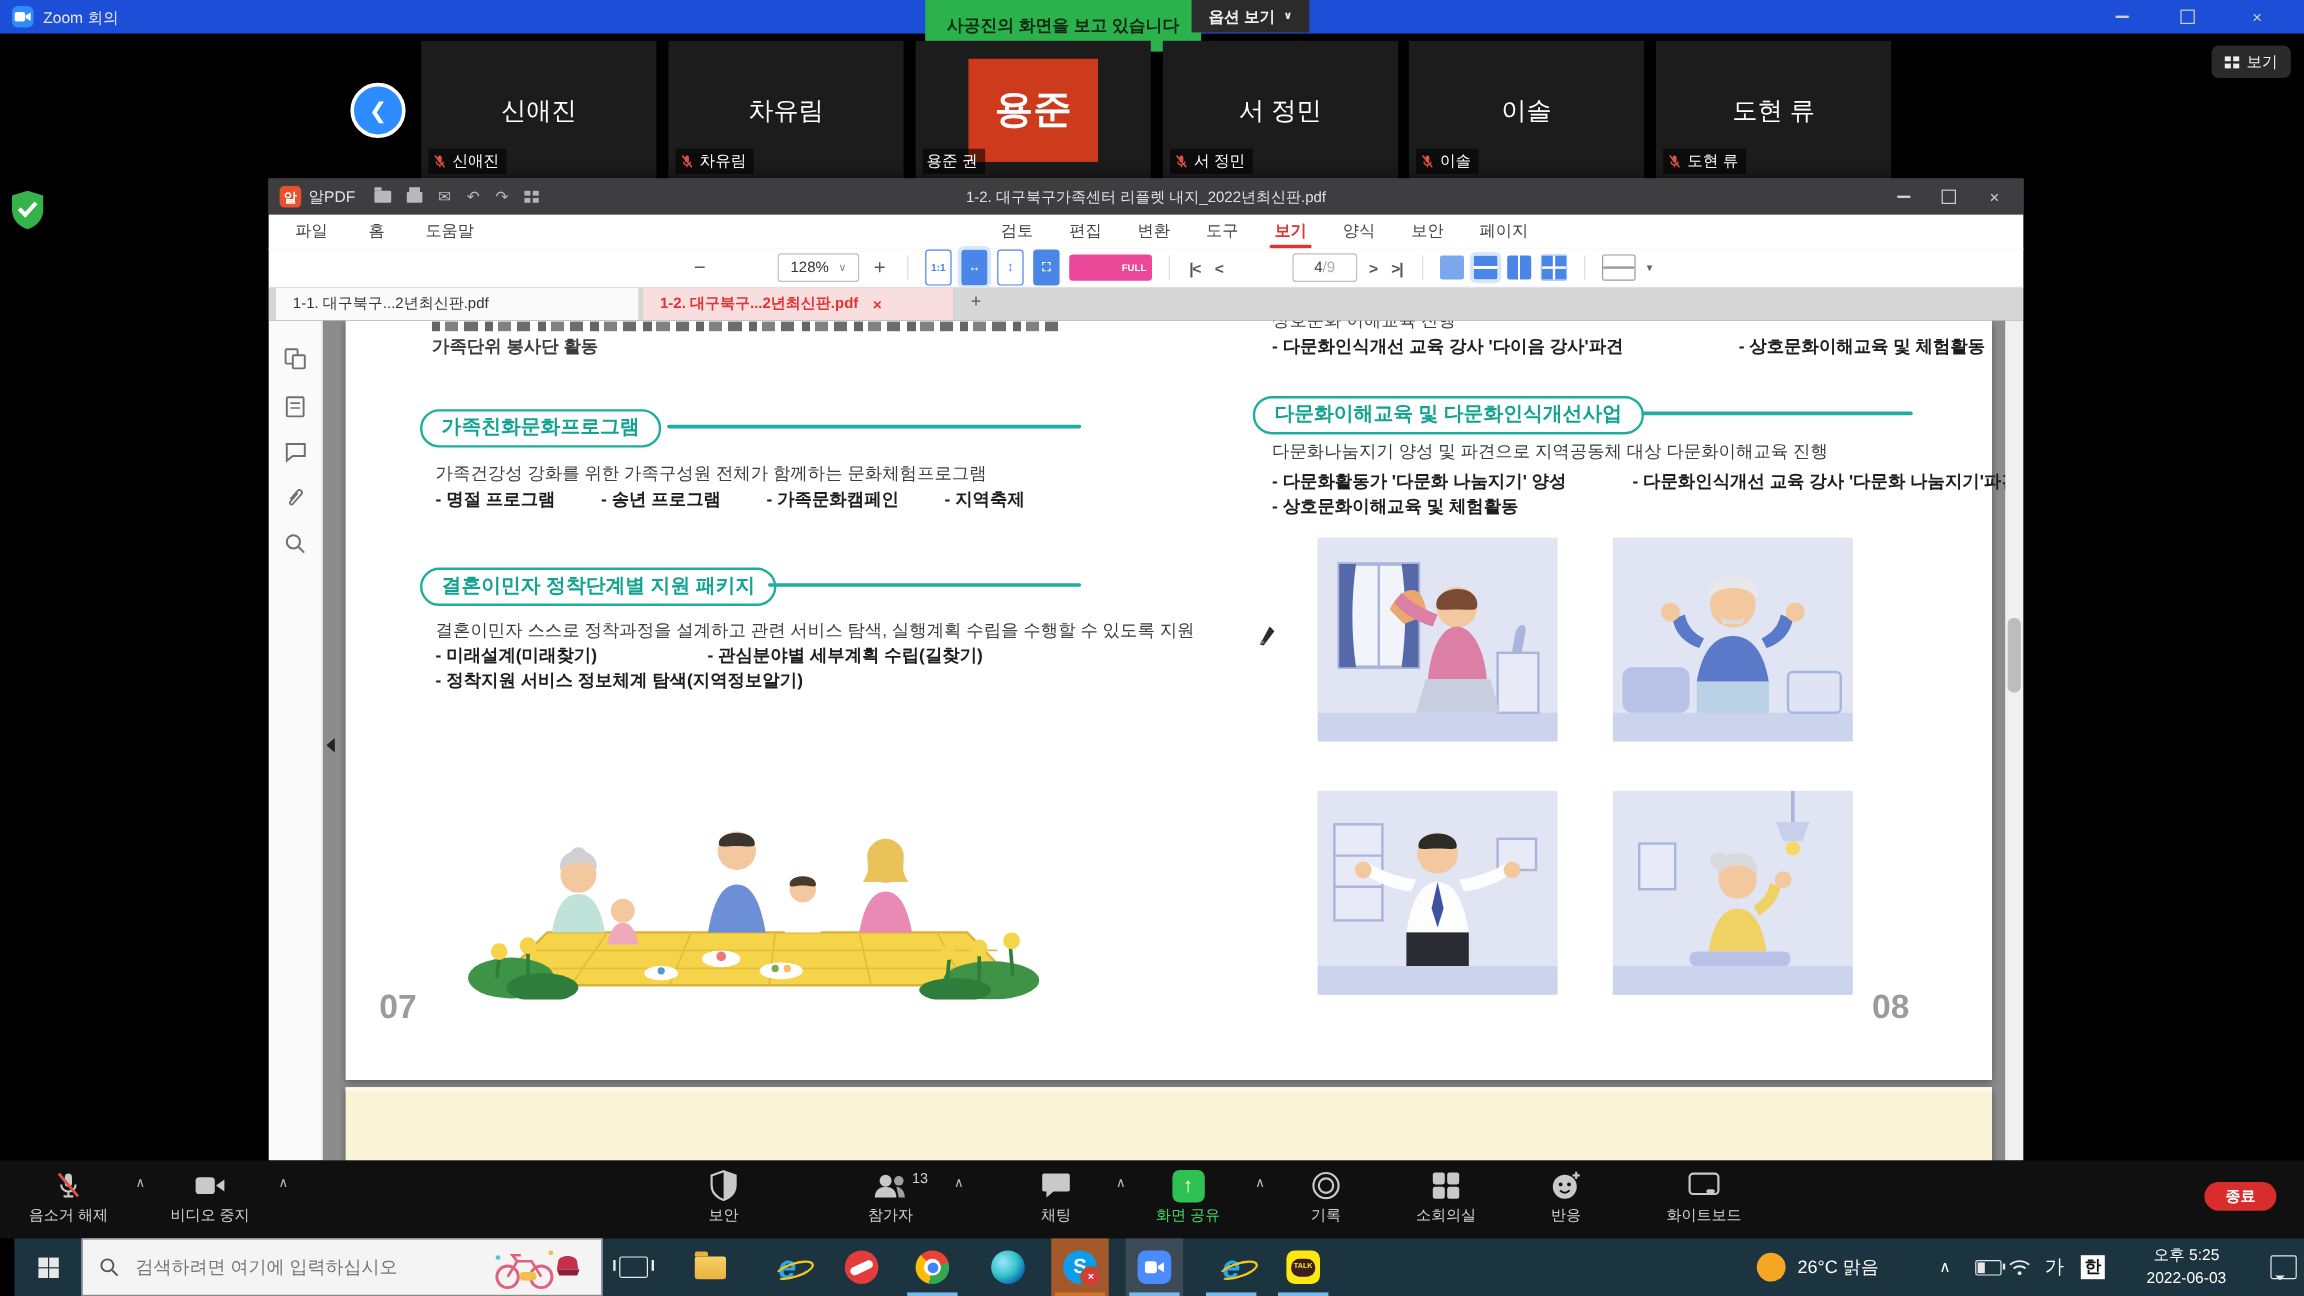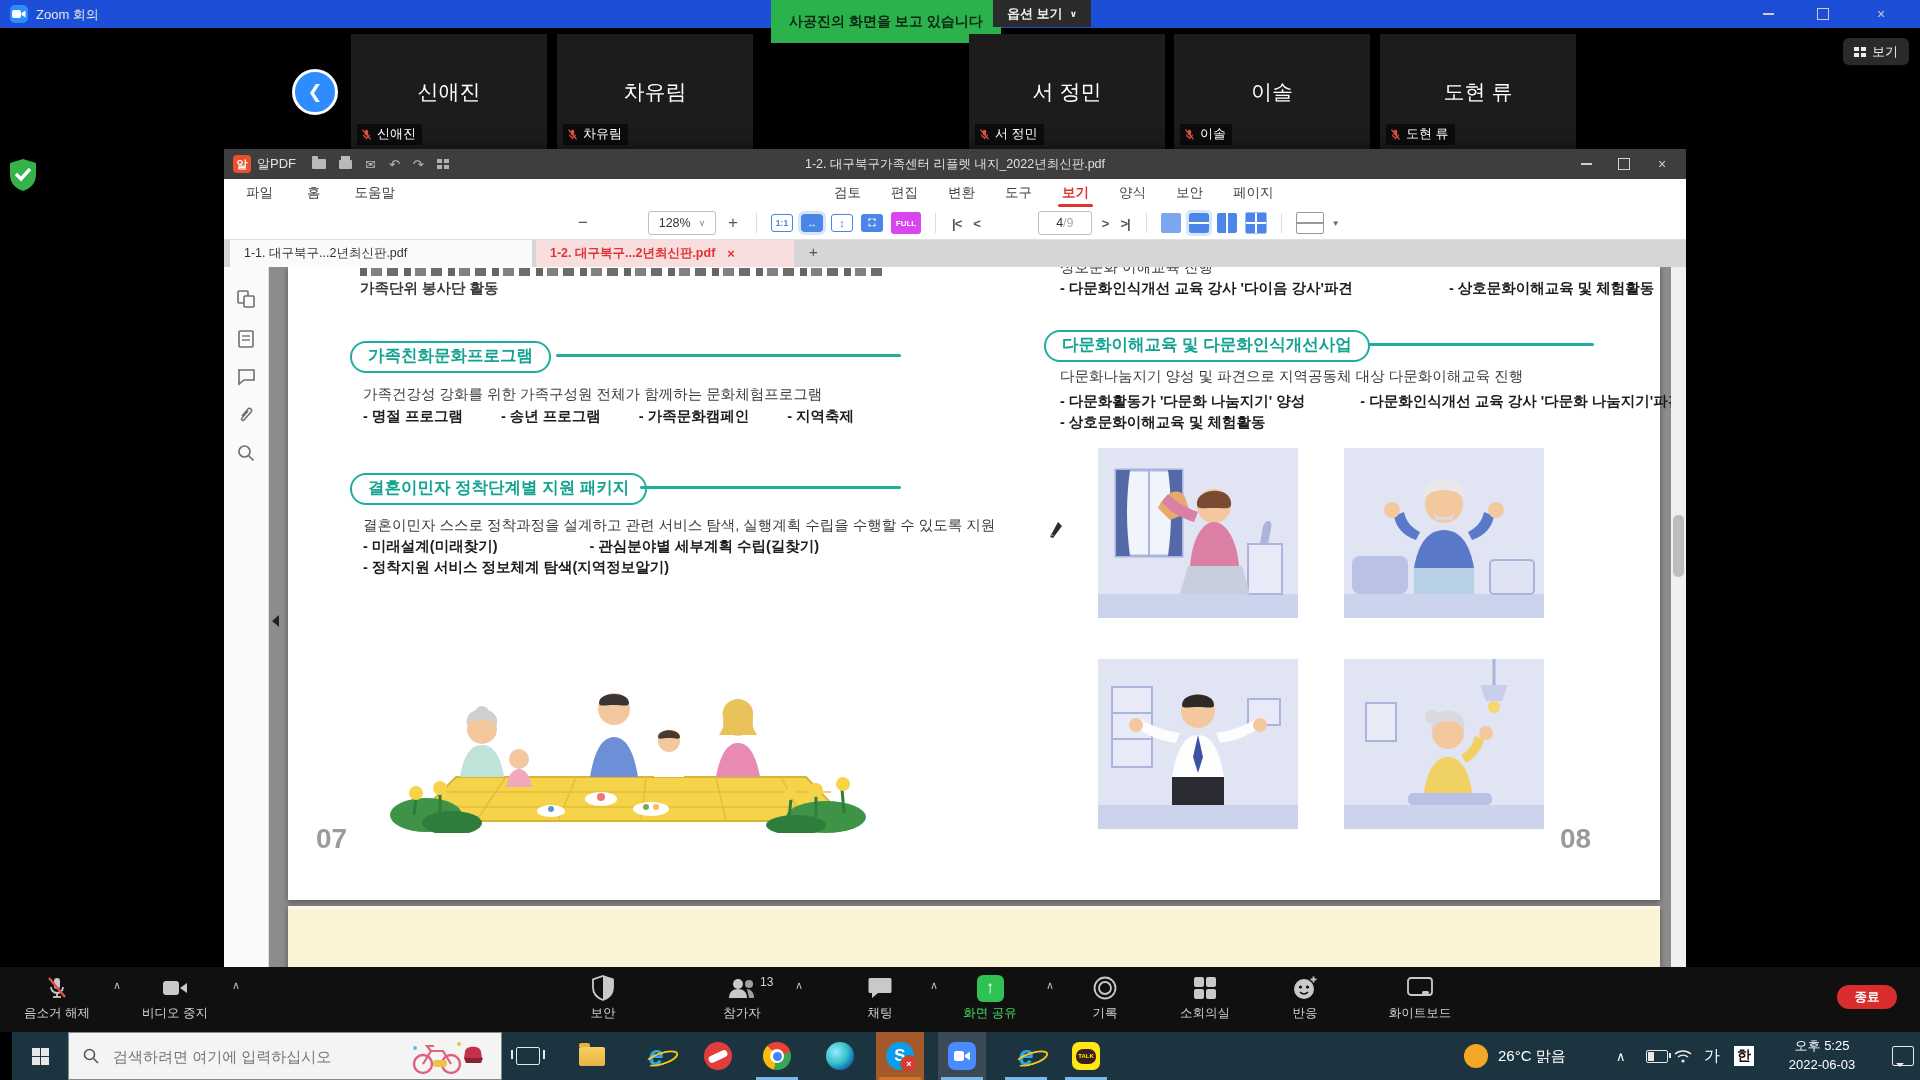--- a/index.html
+++ b/index.html
@@ -60,26 +60,26 @@
   .menu-item.active:after{content:"";position:absolute;left:-2px;right:-2px;bottom:-5px;height:3px;background:#e03434;border-radius:2px;}
 
   #pdf-toolbar{left:0;top:58px;width:1462px;height:33px;background:#fff;border-bottom:1px solid #e0e0e0;
                display:flex;align-items:center;padding-left:350px;box-sizing:border-box;gap:8px;color:#555;}
   .tsep{width:1px;height:20px;background:#ddd;margin:0 6px;}
   .tbtn{font-size:17px;color:#555;width:18px;text-align:center;}
   .zoom-box,.page-box{height:22px;border:1px solid #c0c0c0;border-radius:3px;display:flex;align-items:center;
                justify-content:center;font-size:12.5px;color:#333;background:#fff;margin-left:48px;}
   .zoom-box{width:66px;gap:8px;} .zoom-box .car{font-size:9px;color:#888;}
   .page-box{width:52px;} .page-box .tot{color:#aaa;}
-  .sq{width:22px;height:18px;border-radius:3px;display:flex;align-items:center;justify-content:center;box-sizing:border-box;}
+  .sq{width:22px;height:30px;border-radius:3px;display:flex;align-items:center;justify-content:center;box-sizing:border-box;}
   .sq-line{border:1.5px solid #4a86e8;color:#4a86e8;font-size:8.5px;font-weight:bold;background:#fff;}
   .sq-fill{background:#4a86e8;color:#fff;font-size:10px;font-weight:bold;}
   .sq-active{outline:3px solid #d9e6fa;}
-  .full-sq{width:30px;height:22px;border-radius:3px;background:#d946ef;color:#fff;font-size:8px;font-weight:bold;
-           display:flex;align-items:center;justify-content:center;}
+  .full-sq{width:30px;height:22px;border-radius:3px;background:#ec4899;color:#fff;font-size:8px;font-weight:bold;
+           display:flex;align-items:center;justify-content:center;padding-left:39px;}
   .navg{font-size:13px;color:#555;font-weight:bold;padding:0 2px;letter-spacing:-1px;}
   .vico{width:20px;height:20px;border-radius:2px;position:relative;}
   .v-one{background:#7aa7ee;}
   .v-cont{background:linear-gradient(#4a86e8 45%,#fff 45% 55%,#4a86e8 55%);}
   .v-two{background:linear-gradient(90deg,#4a86e8 45%,#fff 45% 55%,#4a86e8 55%);}
   .v-quad{background:conic-gradient(#4a86e8 0 25%,#fff 0 0) 0 0/10px 10px;border:1px solid #9bbcf2;}
   .v-quad{background:linear-gradient(#4a86e8,#4a86e8) 0 0/9px 9px no-repeat,linear-gradient(#4a86e8,#4a86e8) 11px 0/9px 9px no-repeat,linear-gradient(#4a86e8,#4a86e8) 0 11px/9px 9px no-repeat,linear-gradient(#4a86e8,#4a86e8) 11px 11px/9px 9px no-repeat;}
   .layout-ico{width:26px;height:20px;border:1.5px solid #9a9a9a;border-radius:2px;position:relative;}
   .layout-ico:before{content:"";position:absolute;left:0;right:0;top:45%;height:1.5px;background:#9a9a9a;}
 
@@ -220,20 +220,26 @@
     <div class="tile-label">
         <svg width="13" height="13" viewBox="0 0 16 16">
           <rect x="6" y="2" width="4" height="7" rx="2" fill="#e05246"></rect>
           <path d="M4.5 8a3.5 3.5 0 0 0 7 0" stroke="#e05246" fill="none" stroke-width="1.4"></path>
           <line x1="8" y1="11.5" x2="8" y2="14" stroke="#e05246" stroke-width="1.4"></line>
           <line x1="3" y1="2" x2="13" y2="14" stroke="#e05246" stroke-width="1.6"></line>
         </svg>
         <span>차유림</span>
       </div>
   </div>
+  <div class="tile abs" style="left:763px">
+    <div class="red-box">용준</div>
+    <div class="tile-label">
+        <span>용준 권</span>
+      </div>
+  </div>
   <div class="tile abs" style="left:969px">
     <div class="tile-name">서 정민</div>
     <div class="tile-label">
         <svg width="13" height="13" viewBox="0 0 16 16">
           <rect x="6" y="2" width="4" height="7" rx="2" fill="#e05246"></rect>
           <path d="M4.5 8a3.5 3.5 0 0 0 7 0" stroke="#e05246" fill="none" stroke-width="1.4"></path>
           <line x1="8" y1="11.5" x2="8" y2="14" stroke="#e05246" stroke-width="1.4"></line>
           <line x1="3" y1="2" x2="13" y2="14" stroke="#e05246" stroke-width="1.6"></line>
         </svg>
         <span>서 정민</span>

